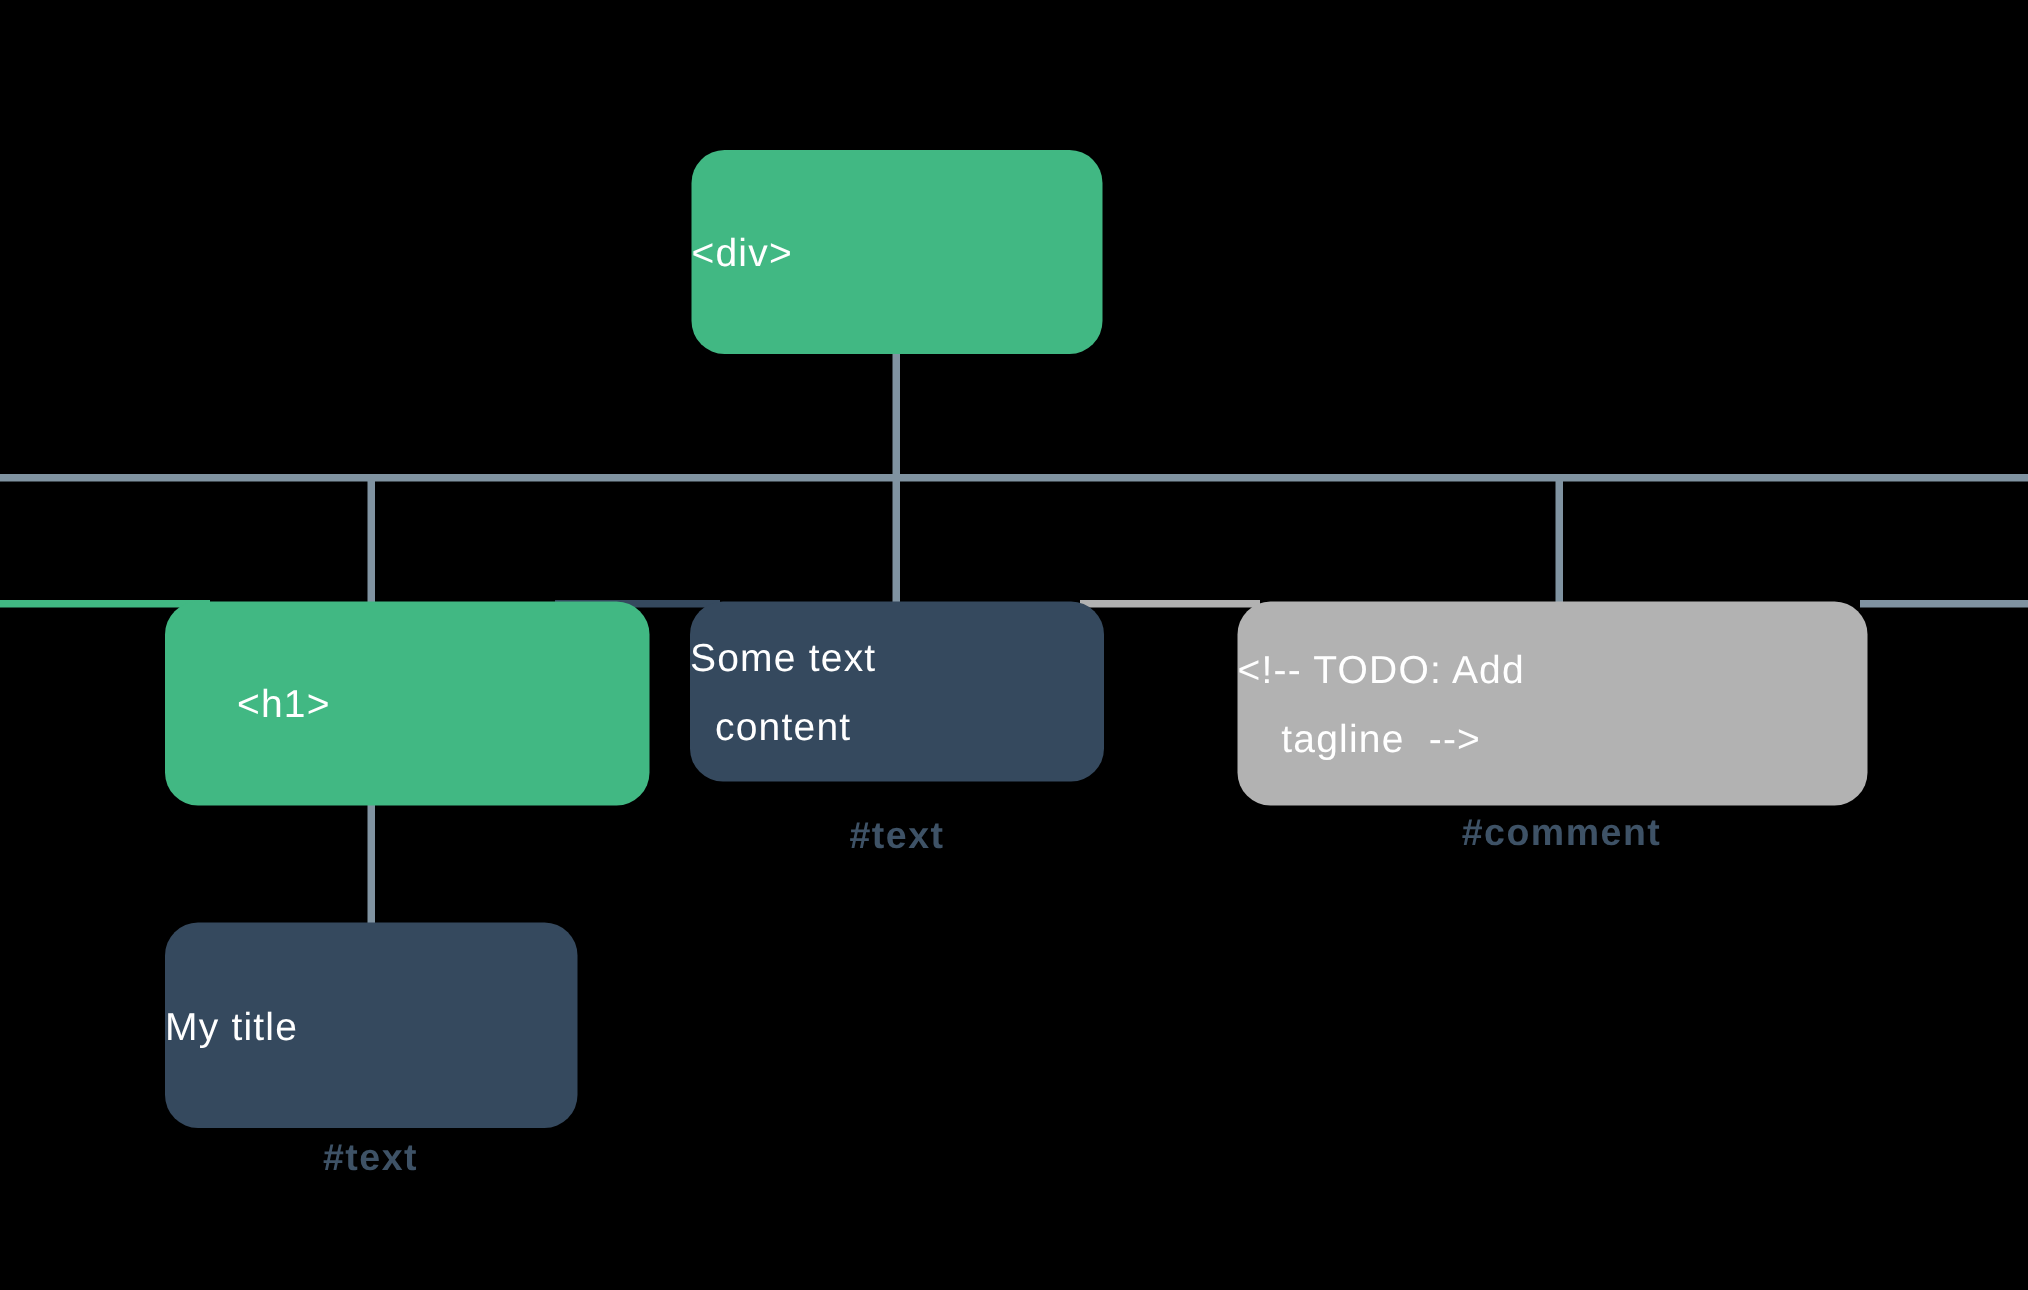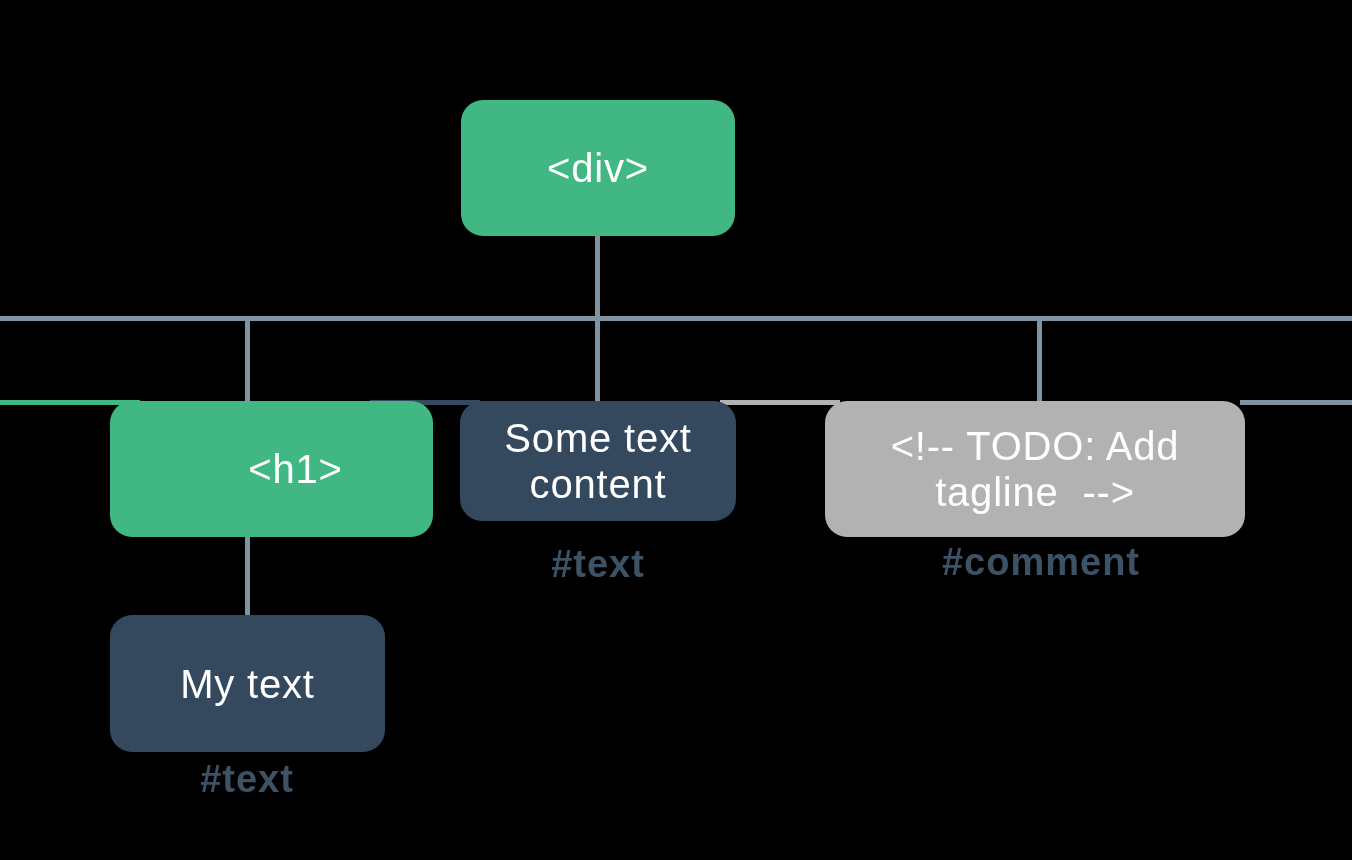--- a/index.html
+++ b/index.html
@@ -19,34 +19,34 @@
     overflow:hidden;
     font-family:"Liberation Sans","DejaVu Sans",sans-serif;
   }
   .line{position:absolute;background:var(--connector);z-index:1;}
   .seg-green{background:var(--green);}
   .seg-dark{background:var(--dark);}
   .seg-gray{background:var(--gray);}
   .node{
     position:absolute;z-index:2;
     border-radius:22px;
-    display:flex;align-items:center;justify-content:center;
+    display:flex;align-items:center;
     color:var(--boxtext);
-    font-size:40px;font-weight:500;letter-spacing:0.8px;
+    font-size:26px;font-weight:500;letter-spacing:0.8px;
     text-align:center;line-height:46px;
     white-space:pre-wrap;
   }
   .node-green{background:var(--green);}
   .node-dark{background:var(--dark);}
   .node-gray{background:var(--gray);}
   .badge{
     position:absolute;z-index:2;
     transform:translateX(-50%);
     color:var(--badge);
-    font-size:38px;font-weight:600;letter-spacing:1px;
+    font-size:25px;font-weight:600;letter-spacing:1px;
     white-space:nowrap;
   }
 </style>
 </head>
 <body>
 
 <div class="stage">
 
   <div class="line" style="left:595px;top:236px;width:5px;height:167px;"></div>
   <div class="line" style="left:0;top:316px;width:1352px;height:5px;"></div>
@@ -71,20 +71,20 @@
     <span>Some text
 content</span>
   </div>
 
   <div class="node node-gray" style="left:825px;top:401px;width:420px;height:136px;">
     <span>&lt;!-- TODO: Add
 tagline  --&gt;</span>
   </div>
 
   <div class="node node-dark" style="left:110px;top:615px;width:275px;height:137px;">
-    <span>My text</span>
+    <span>My title</span>
   </div>
 
   <div class="badge" style="left:598px;top:543px;">#text</div>
   <div class="badge" style="left:1041px;top:541px;">#comment</div>
   <div class="badge" style="left:247px;top:758px;">#text</div>
 
 </div>
 
 </body></html>

